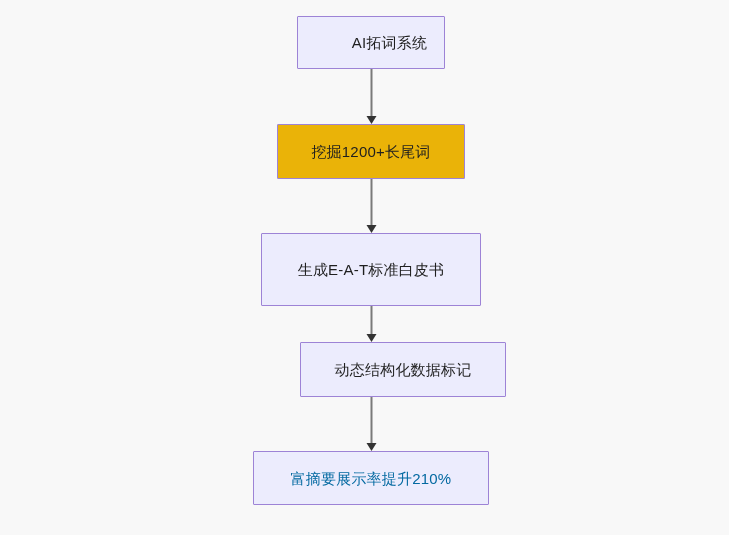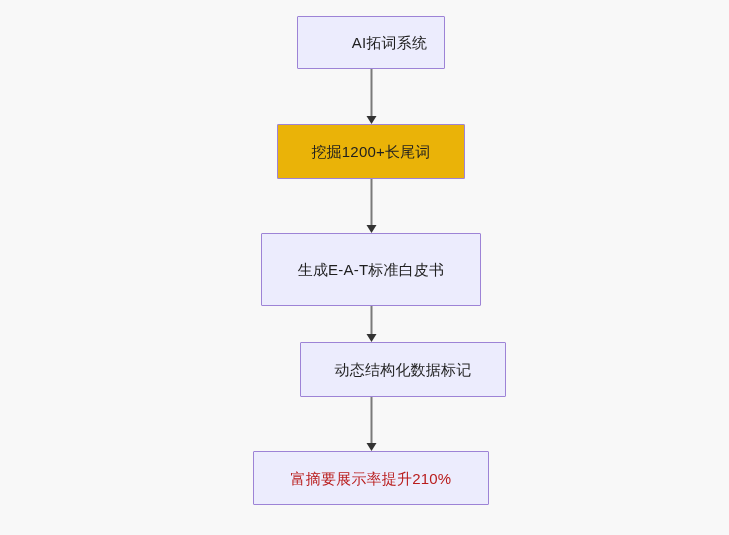--- a/index.html
+++ b/index.html
@@ -90,16 +90,16 @@
   <div class="node" style="left: 371px; top: 124px; width: 188px; height: 55px; background: #eab308; border-color: rgb(157, 131, 214);">
     <span class="node-label" style="color: rgb(31, 31, 31);">挖掘1200+长尾词</span>
   </div>
   <div class="node" style="left: 371px; top: 233px; width: 220px; height: 73px; background: rgb(236, 236, 253); border-color: rgb(157, 131, 214);">
     <span class="node-label" style="color: rgb(31, 31, 31);">生成E-A-T标准白皮书</span>
   </div>
   <div class="node" style="left: 371px; top: 342px; width: 206px; height: 55px; background: rgb(236, 236, 253); border-color: rgb(157, 131, 214); margin-left: 32px;">
     <span class="node-label" style="color: rgb(31, 31, 31);">动态结构化数据标记</span>
   </div>
   <div class="node" style="left: 371px; top: 451px; width: 236px; height: 54px; background: rgb(236, 236, 253); border-color: rgb(157, 131, 214);">
-    <span class="node-label" style="color: #b91c1c;">富摘要展示率提升210%</span>
+    <span class="node-label" style="color: #0369a1;">富摘要展示率提升210%</span>
   </div>
 
 </div>
 
 </body></html>

